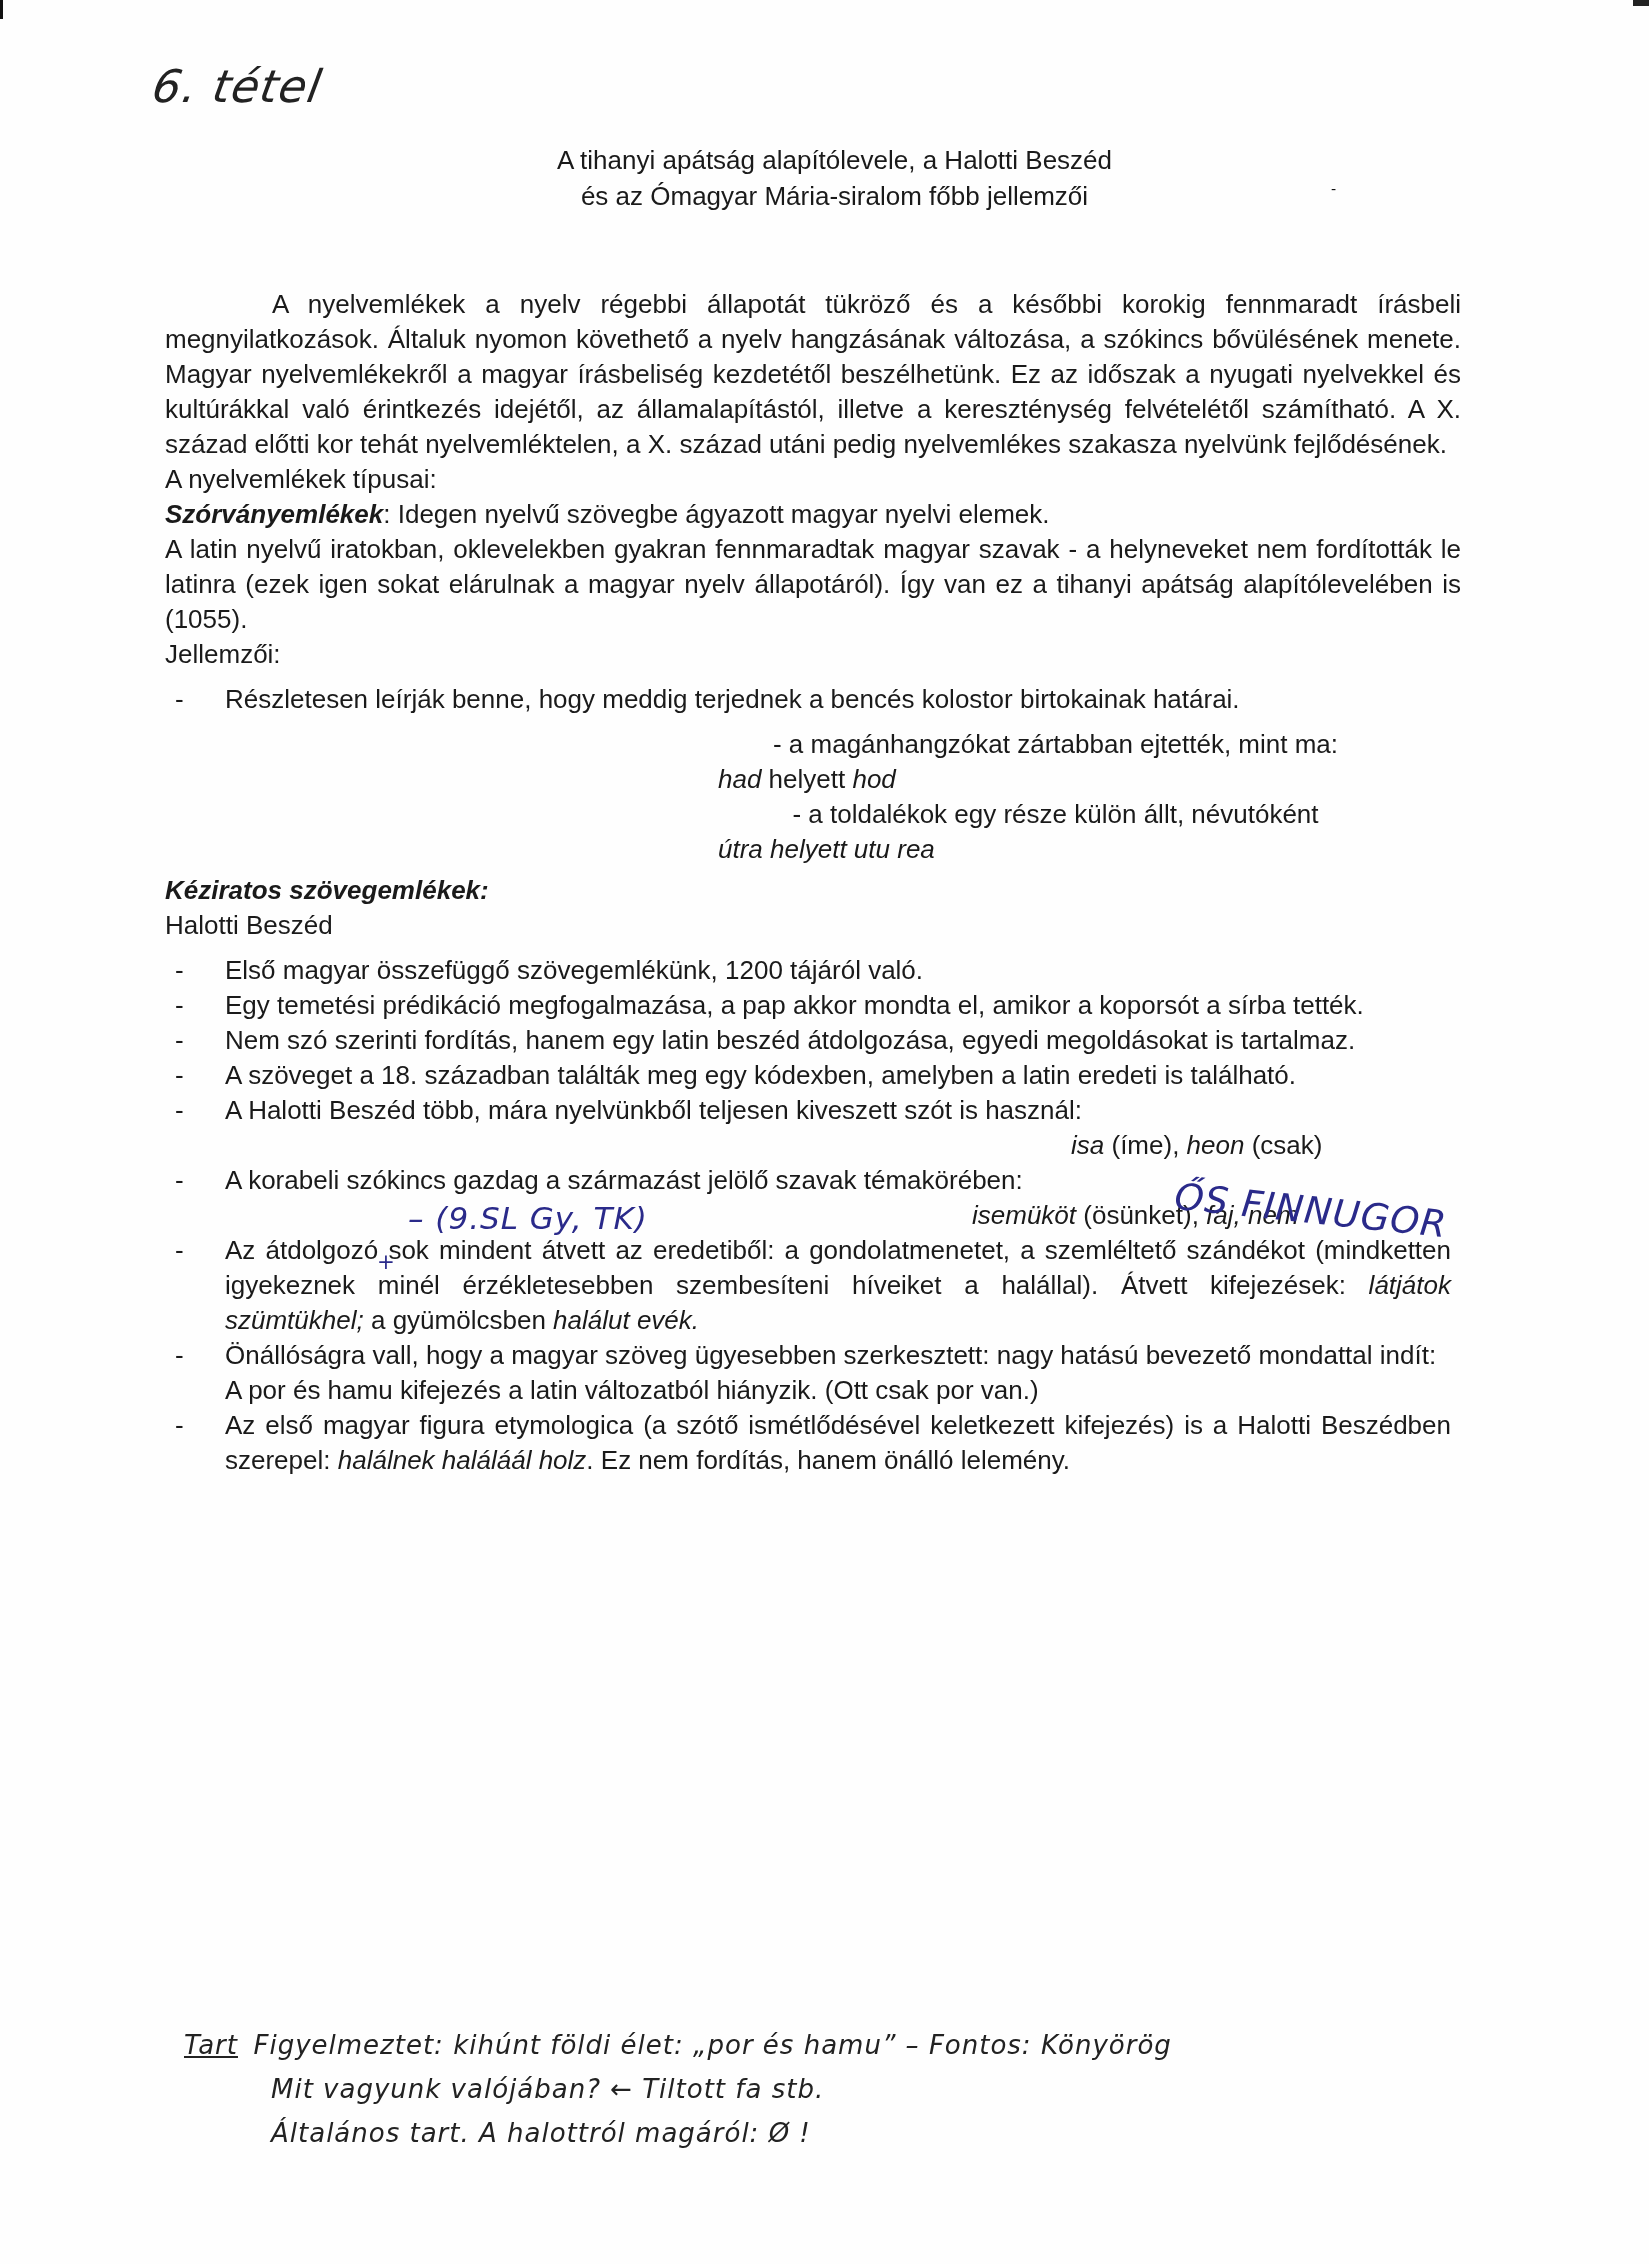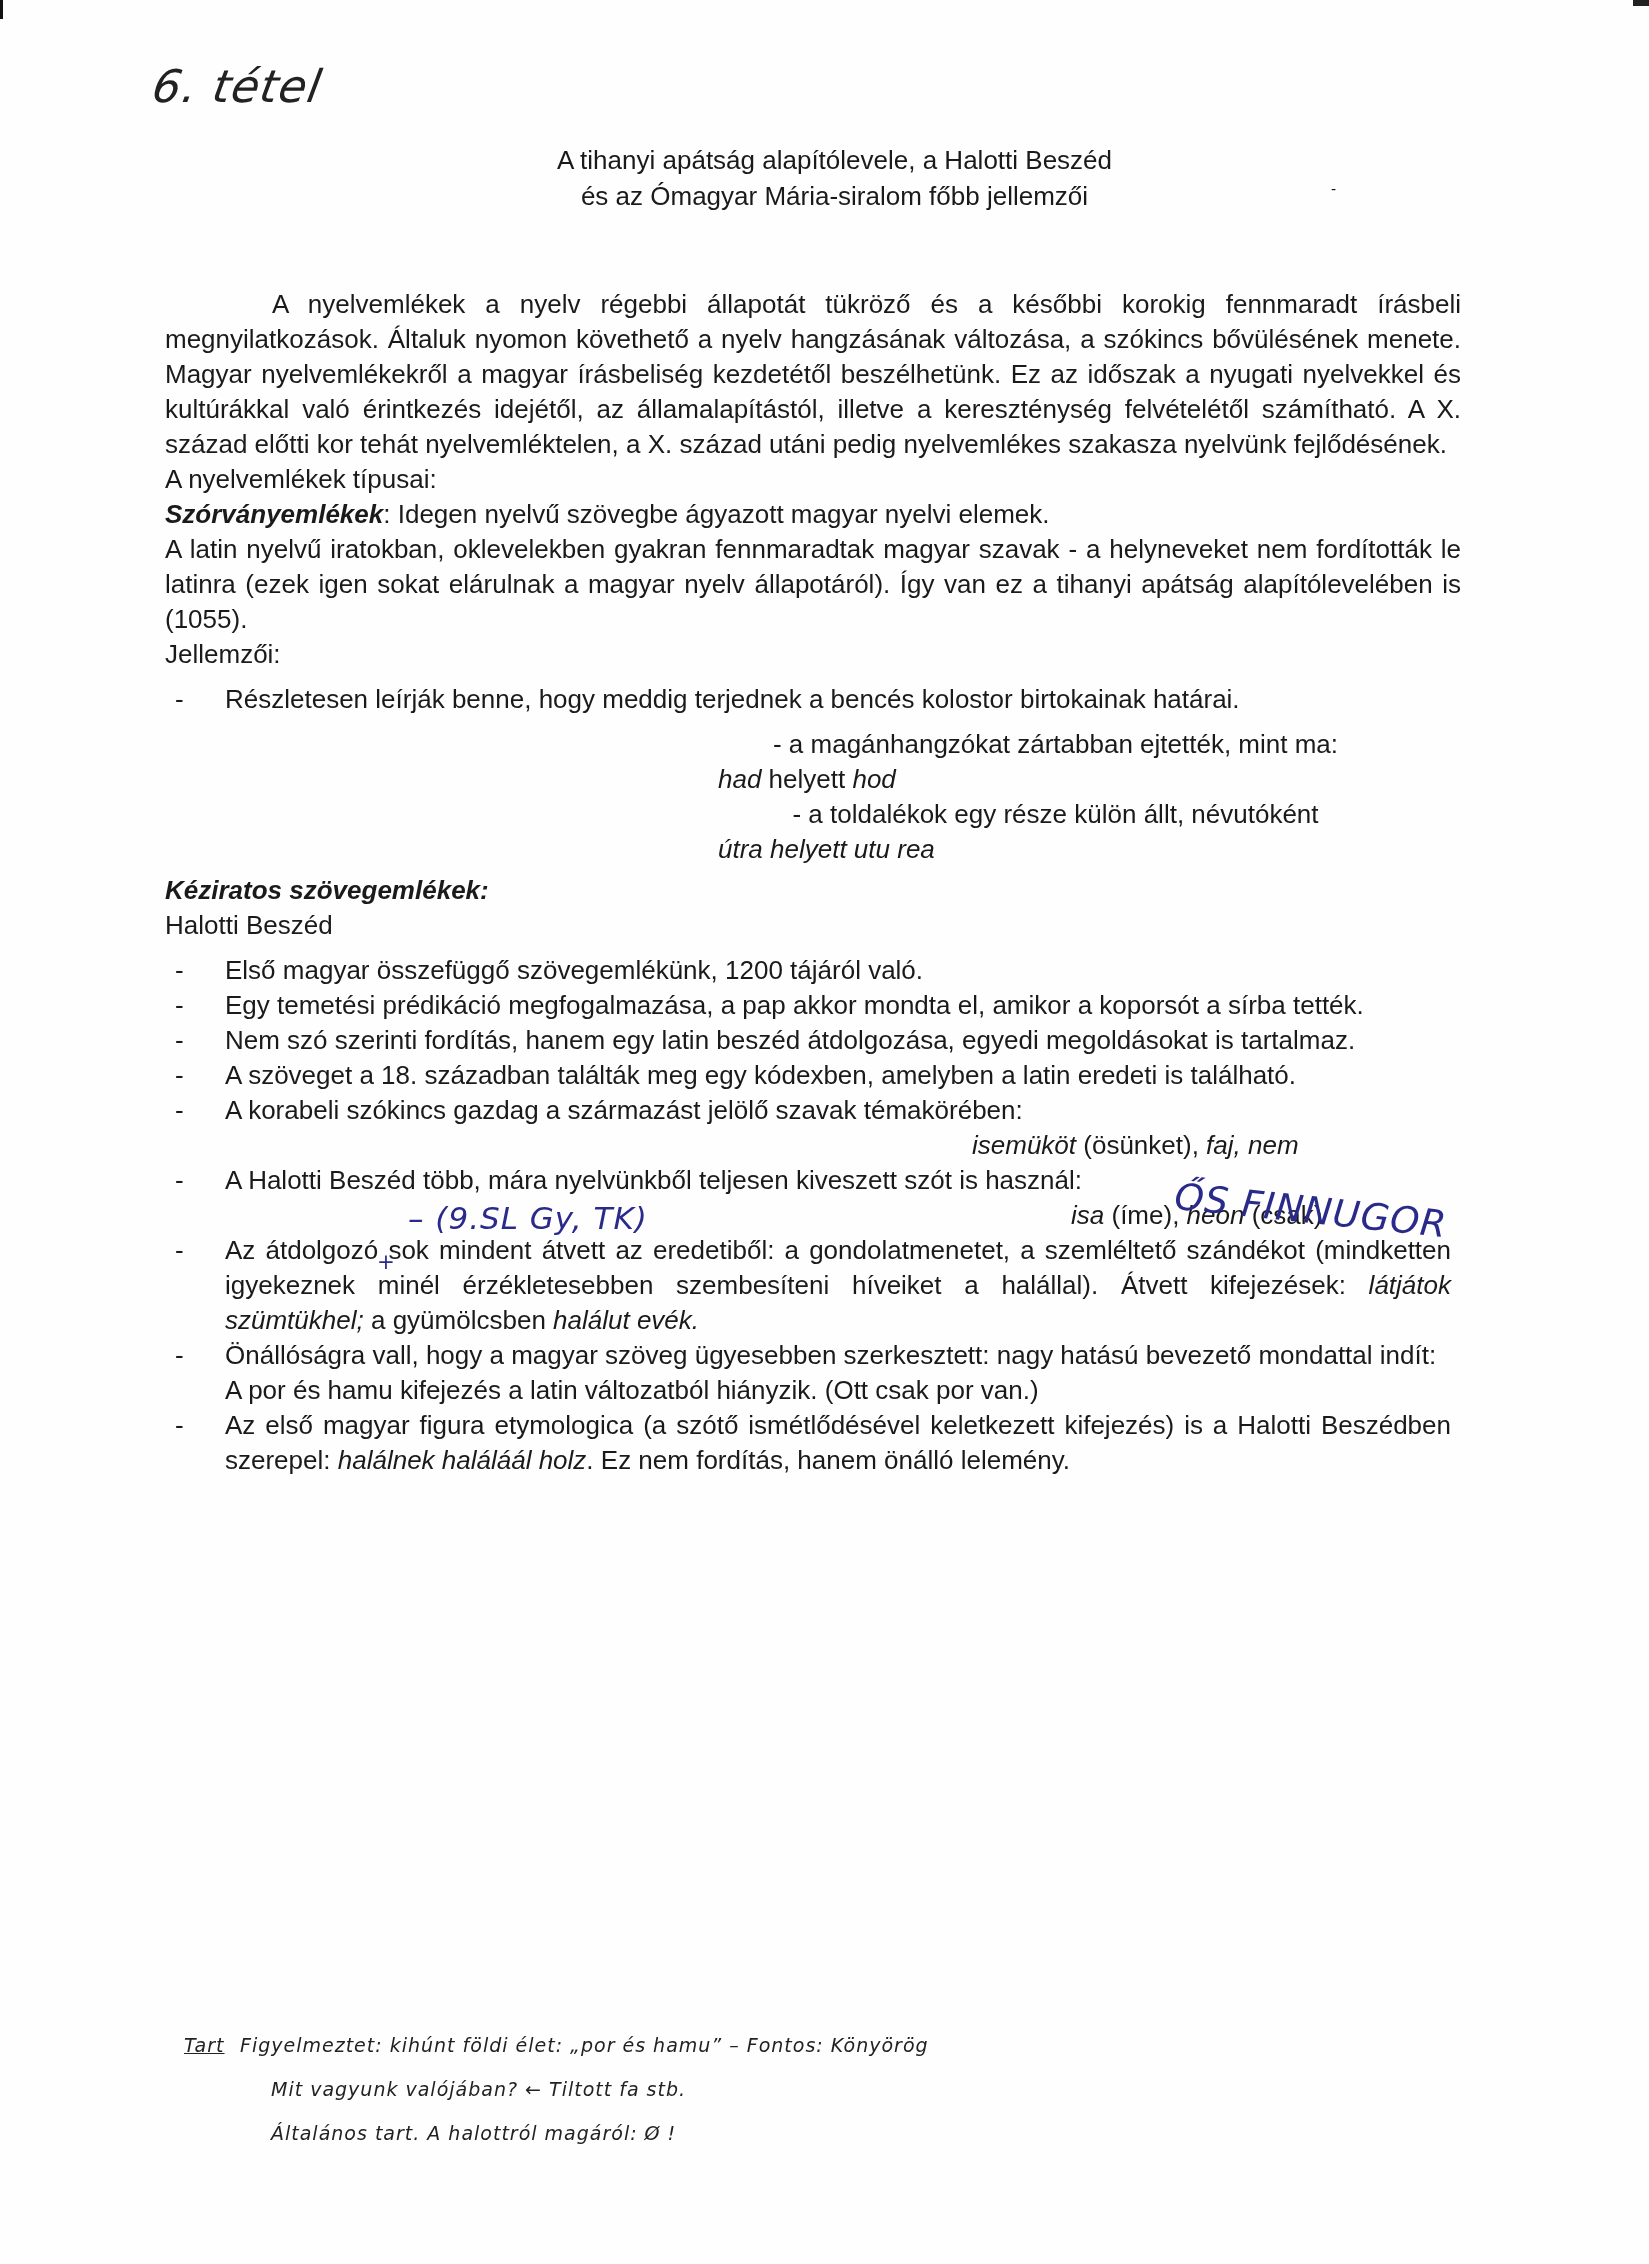--- a/index.html
+++ b/index.html
@@ -28,21 +28,21 @@
   .sub2 { padding-left: 553px; }
   .right1 { padding-left: 846px; }
   .right2 { padding-left: 747px; }
   .center-q { padding-left: 175px; }
   .gap { height: 5.8px; }
 
   .hw-halotti { position: absolute; left: 408px; top: 1200px; font-size: 31px; }
   .hw-os { position: absolute; left: 1174px; top: 1189px; font-size: 37px; transform: rotate(6deg); }
   .hw-plus { position: absolute; left: 377px; top: 1249px; font-size: 21.3px; }
 
-  .notes { position: absolute; left: 184px; top: 2023px; font-size: 19px; line-height: 44px; }
+  .notes { position: absolute; left: 184px; top: 2023px; font-size: 26px; line-height: 44px; }
   .notes .label { text-decoration: underline; margin-right: 15.5px; }
   .notes .l2, .notes .l3 { padding-left: 87px; }
 </style>
 </head>
 <body>
 
 <div class="page">
   <div class="edge-left"></div>
   <div class="edge-right"></div>
 
@@ -76,25 +76,25 @@
 
     <div class="gap"></div>
     <p><span class="bi">Kéziratos szövegemlékek:</span></p>
     <p><b>Halotti Beszéd</b></p>
 
     <ul class="list">
       <li>Első magyar összefüggő szövegemlékünk, 1200 tájáról való.</li>
       <li>Egy temetési prédikáció megfogalmazása, a pap akkor mondta el, amikor a koporsót a sírba tették.</li>
       <li>Nem szó szerinti fordítás, hanem egy latin beszéd átdolgozása, egyedi megoldásokat is tartalmaz.</li>
       <li>A szöveget a 18. században találták meg egy kódexben, amelyben a latin eredeti is található.</li>
+      <li><span>A Halotti Beszéd több, mára nyelvünkből teljesen kiveszett szót is használ:</span>
+        <div class="right1"><i>isa</i><span> (íme), </span><i>heon</i><span> (csak)</span></div>
+      </li>
       <li><span>A korabeli szókincs gazdag a származást jelölő szavak témakörében:</span>
         <div class="right2"><i>isemüköt</i><span> (ösünket), </span><i>faj, nem</i></div>
-      </li>
-      <li><span>A Halotti Beszéd több, mára nyelvünkből teljesen kiveszett szót is használ:</span>
-        <div class="right1"><i>isa</i><span> (íme), </span><i>heon</i><span> (csak)</span></div>
       </li>
       <li><span>Az átdolgozó sok mindent átvett az eredetiből: a gondolatmenetet, a szemléltető szándékot (mindketten igyekeznek minél érzékletesebben szembesíteni híveiket a halállal). Átvett kifejezések: </span><i>látjátok szümtükhel;</i><span> a gyümölcsben </span><i>halálut evék.</i></li>
       <li><span>Önállóságra vall, hogy a magyar szöveg ügyesebben szerkesztett: nagy hatású bevezető mondattal indít:</span>
         <div>A por és hamu kifejezés a latin változatból hiányzik. (Ott csak por van.)</div>
       </li>
       <li><span>Az első magyar figura etymologica (a szótő ismétlődésével keletkezett kifejezés) is a Halotti Beszédben szerepel: </span><i>halálnek haláláál holz</i><span>. Ez nem fordítás, hanem önálló lelemény.</span></li>
     </ul>
   </div>
 
   <div class="hw hw-blue hw-halotti">– (9.SL Gy, TK)</div>

